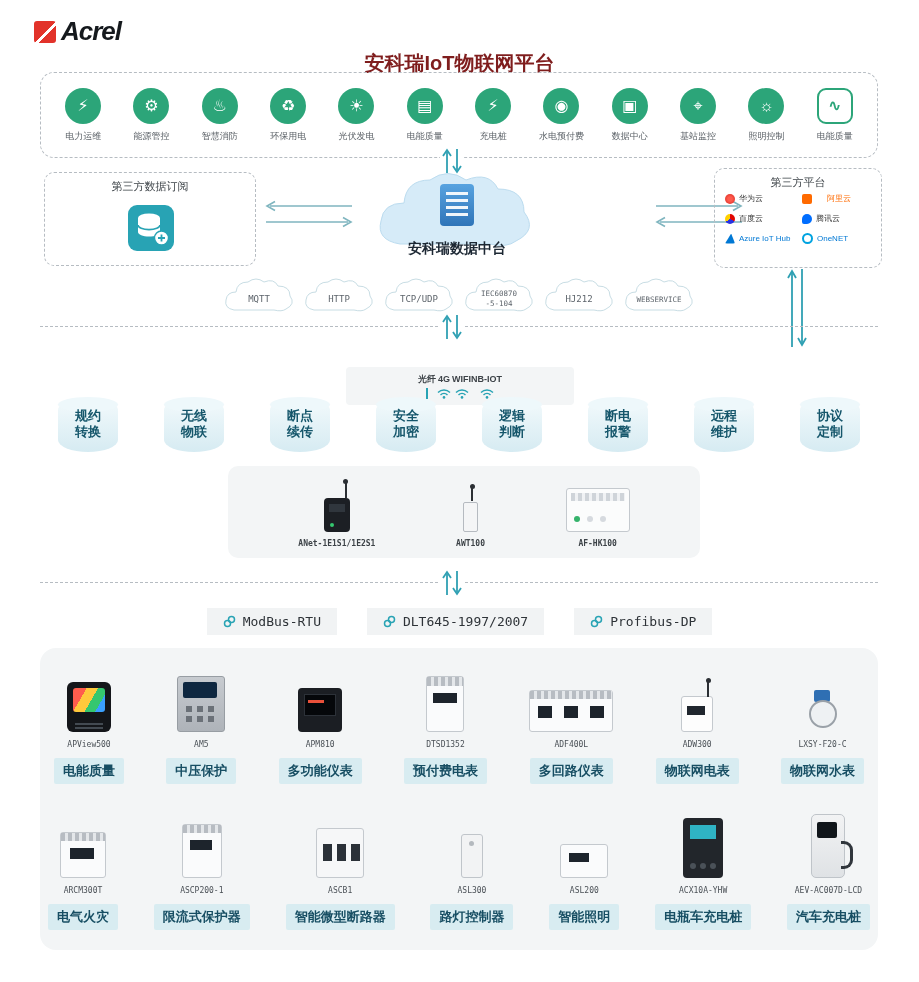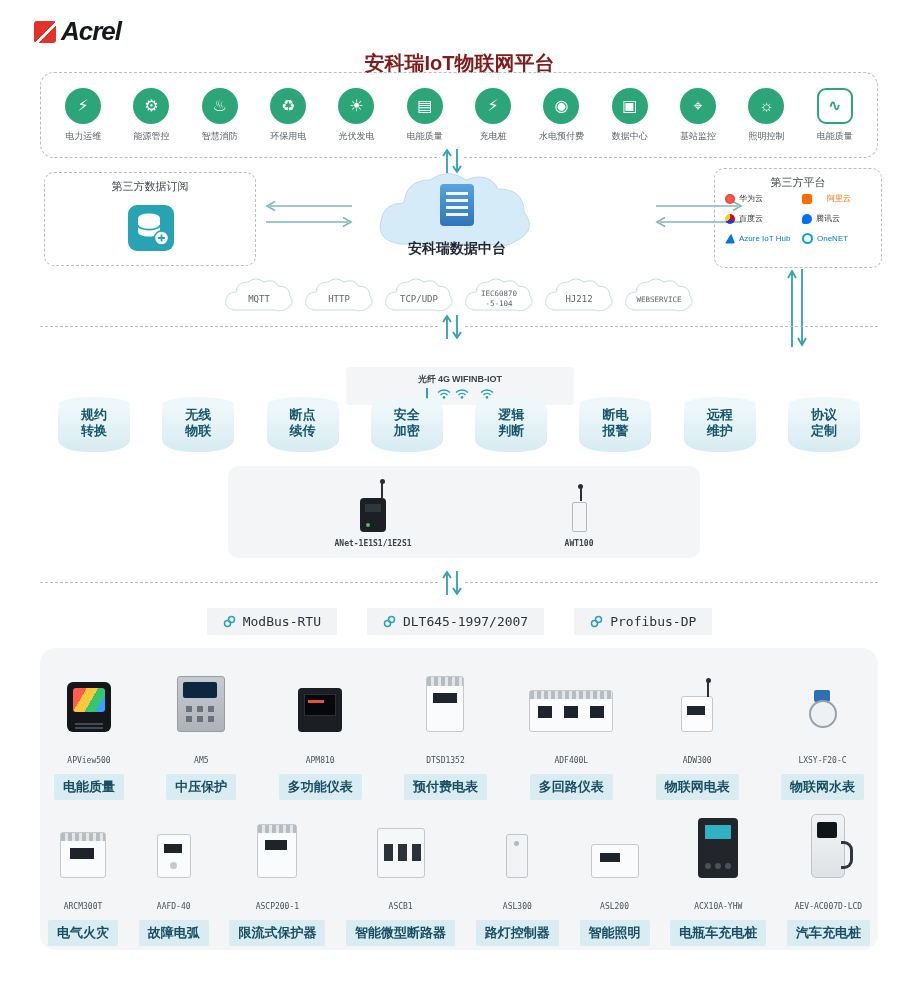--- a/index.html
+++ b/index.html
@@ -59,21 +59,21 @@
 
   
   .conn-bar{left:346px;top:350px;width:228px;height:38px;background:#f3f5f6;border-radius:4px;
             display:flex;align-items:center;justify-content:center;margin-top:17px;}
   .conn-item{display:flex;flex-direction:column;align-items:center;gap:2px;}
   .conn-label{font-size:9px;font-weight:bold;color:#3c4247;}
   .fiber-bar{width:2px;height:11px;background:#28a3b4;}
 
   
   .caps{left:58px;top:398px;width:802px;display:flex;justify-content:space-between;}
-  .cap{position:relative;width:72px;height:54px;font-family:Liberation Mono, monospace;}
+  .cap{position:relative;width:60px;height:54px;}
   .cap-cyl{position:absolute;inset:0;background:linear-gradient(180deg,#f3fafc,#d6ebf2);border-radius:30px/12px;}
   .cap-cyl::before{content:"";position:absolute;left:0;top:-1px;width:100%;height:15px;background:#eef8fb;border-radius:50%;}
   .cap-text{position:relative;z-index:1;text-align:center;padding-top:10px;font-size:13px;font-weight:bold;color:#15566b;line-height:16px;}
 
   
   .gw-box{left:228px;top:466px;width:472px;height:92px;background:#f3f5f6;border-radius:10px;
           display:flex;justify-content:space-around;align-items:flex-end;padding:0 30px 10px;box-sizing:border-box;}
   .gw{display:flex;flex-direction:column;align-items:center;gap:7px;}
   .gw-model{font-size:8px;color:#3c4247;}
   .gw-imgzone{height:46px;display:flex;align-items:flex-end;justify-content:center;}
@@ -95,21 +95,21 @@
   .ptag{background:#f1f3f4;padding:6px 16px;display:flex;align-items:center;gap:7px;
         font-family:"DejaVu Sans Mono",monospace;font-size:13px;color:#2e3338;}
 
   
   .devices-box{left:40px;top:648px;width:838px;height:302px;background:#f3f5f6;border-radius:16px;}
   .dev-row{position:absolute;display:flex;justify-content:space-between;}
   .dev-row1{left:14px;top:20px;width:810px;}
   .dev-row2{left:8px;top:166px;width:822px;}
   .cell{display:flex;flex-direction:column;align-items:center;}
   .dev-area{height:64px;display:flex;align-items:flex-end;justify-content:center;}
-  .dev-model{font-family:"DejaVu Sans Mono",monospace;font-size:8px;color:#4a5056;margin-top:24px;height:10px;}
+  .dev-model{font-family:"DejaVu Sans Mono",monospace;font-size:8px;color:#4a5056;margin-top:8px;height:10px;}
   .tag{margin-top:8px;background:#d8ecf1;color:#174e63;font-weight:bold;font-size:13px;padding:4px 9px;border-radius:2px;white-space:nowrap;}
 
   
   .d-apview{position:relative;width:44px;height:50px;background:#14161a;border-radius:6px;}
   .d-apview::before{content:"";position:absolute;left:6px;top:6px;width:32px;height:24px;border-radius:3px;
     background:linear-gradient(120deg,#ff5d4d 0 30%,#ffc93c 30% 55%,#35c76f 55% 78%,#3aa0ff 78%);}
   .d-apview::after{content:"";position:absolute;left:8px;bottom:7px;width:28px;height:2px;background:#434a52;box-shadow:0 4px 0 #434a52;}
   .d-am5{position:relative;width:46px;height:54px;background:linear-gradient(#c7cbd0,#aeb3b9);border:1px solid #979da3;border-radius:3px;}
   .d-am5::before{content:"";position:absolute;left:5px;top:5px;width:34px;height:16px;background:#0e2740;border-radius:2px;}
   .d-am5::after{content:"";position:absolute;left:8px;top:29px;width:6px;height:6px;background:#6b7178;
@@ -476,20 +476,26 @@
       <div class="gw-model mono">ANet-1E1S1/1E2S1</div>
     </div>
     <div class="gw">
       <div class="gw-imgzone">
           <div class="d-awt">
             <span class="antenna"></span>
           </div>
         </div>
       <div class="gw-model mono">AWT100</div>
     </div>
+    <div class="gw">
+      <div class="gw-imgzone">
+          <div class="d-afhk"></div>
+        </div>
+      <div class="gw-model mono">AF-HK100</div>
+    </div>
   </div>
 
   <div class="abs divider" style="top:582px"></div>
   <svg class="abs" style="left:440px;top:568px" width="24" height="30">
     <rect width="24" height="30" fill="#fff"></rect>
     <g stroke="#2fa0b3" stroke-width="1.8" fill="none">
       <path d="M7 27 V6"></path>
         <path d="M3 10 L7 4 L11 10"></path>
       <path d="M17 3 V24"></path>
         <path d="M13 20 L17 26 L21 20"></path>
@@ -584,27 +590,20 @@
     <div class="dev-row dev-row2">
       <div class="cell">
         <div class="dev-area">
             <div class="d-arcm"></div>
           </div>
         <div class="dev-model">ARCM300T</div>
         <div class="tag">电气火灾</div>
       </div>
       <div class="cell">
         <div class="dev-area">
-            <div class="d-aafd"></div>
-          </div>
-        <div class="dev-model">AAFD-40</div>
-        <div class="tag">故障电弧</div>
-      </div>
-      <div class="cell">
-        <div class="dev-area">
             <div class="d-ascp"></div>
           </div>
         <div class="dev-model">ASCP200-1</div>
         <div class="tag">限流式保护器</div>
       </div>
       <div class="cell">
         <div class="dev-area">
             <div class="d-ascb"></div>
           </div>
         <div class="dev-model">ASCB1</div>

